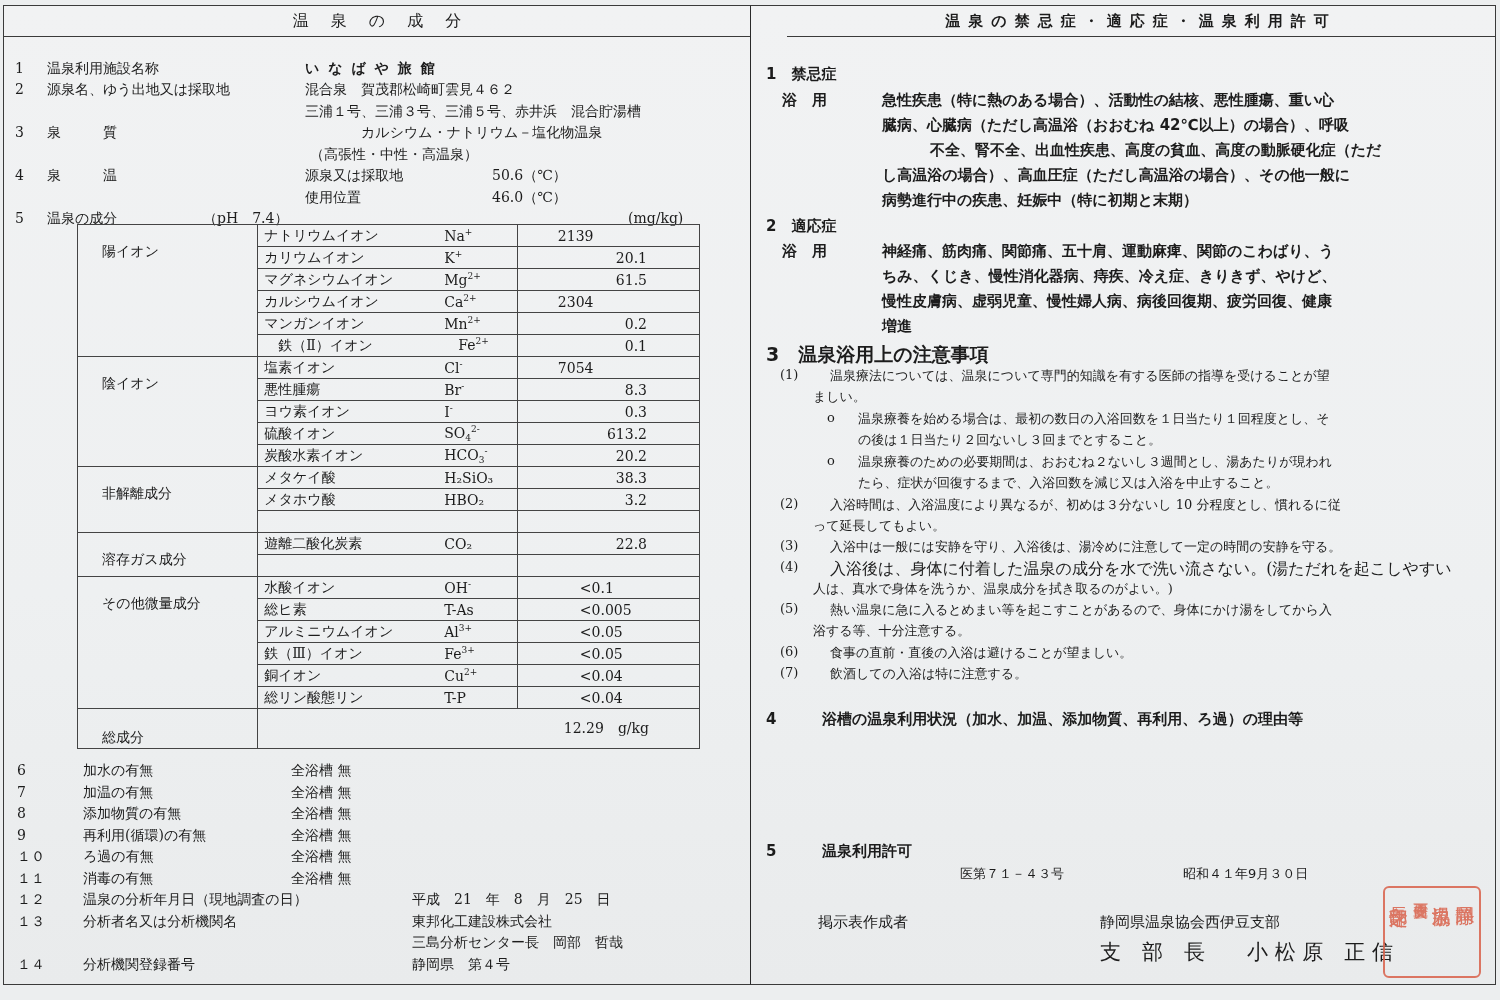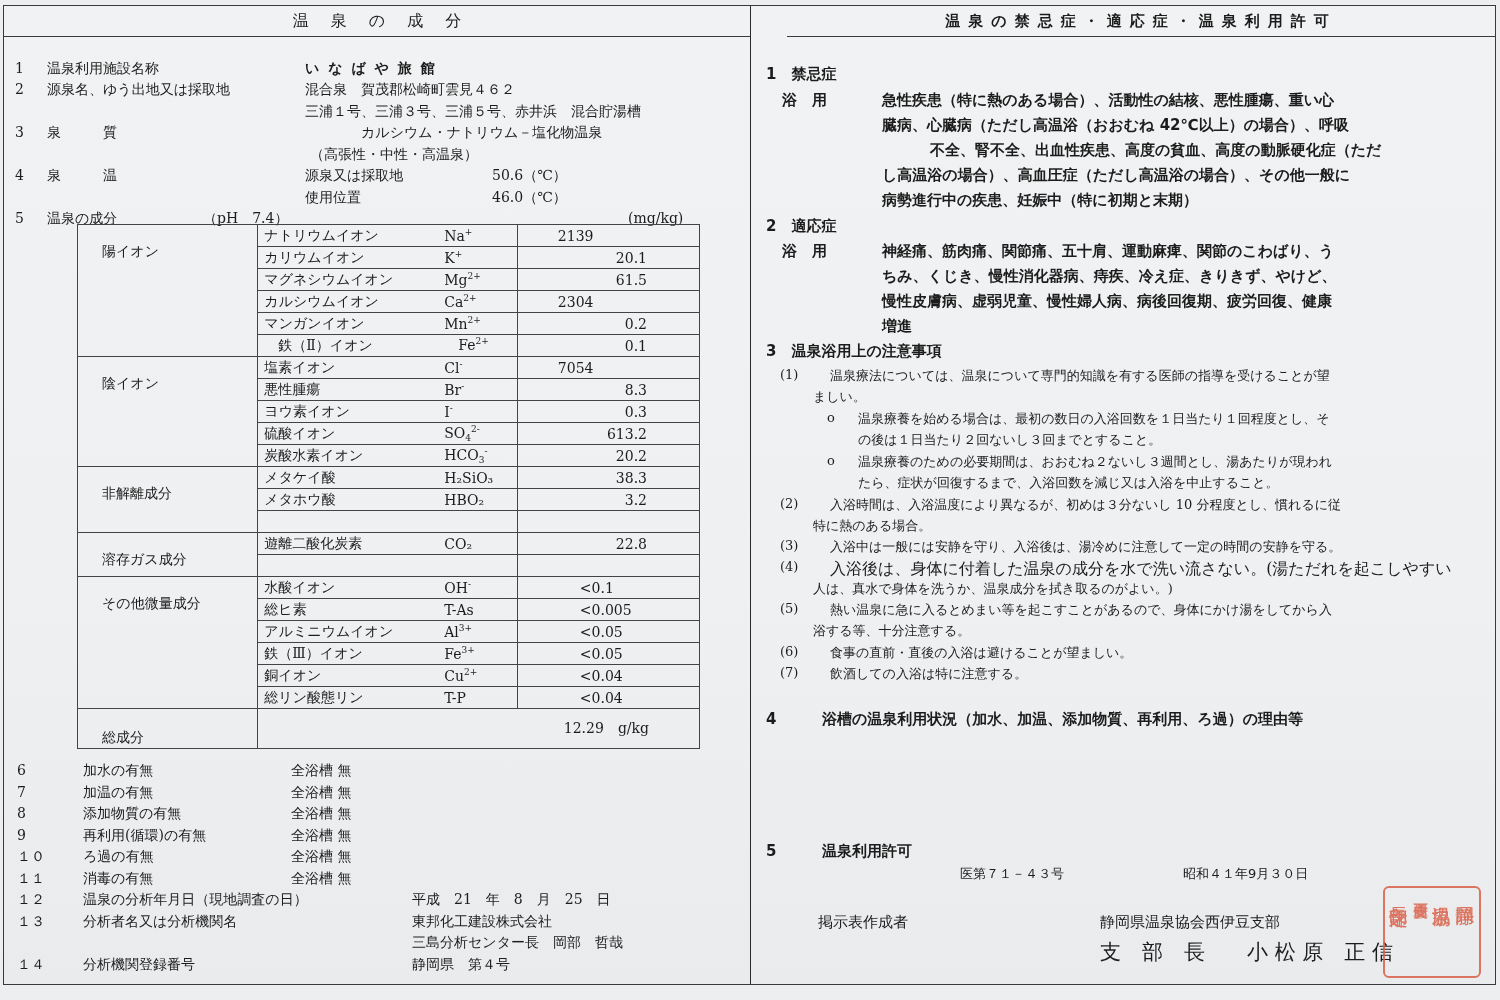--- a/index.html
+++ b/index.html
@@ -281,37 +281,37 @@
 <div>
   <span class="abs sans bold" style="left:766px;top:217px;font-size:15px;">2　適応症</span>
   <span class="abs sans bold" style="left:782px;top:242px;font-size:15px;">浴　用</span>
   <span class="abs sans bold" style="left:882px;top:242px;font-size:15px;">神経痛、筋肉痛、関節痛、五十肩、運動麻痺、関節のこわばり、う</span>
   <span class="abs sans bold" style="left:882px;top:267px;font-size:15px;">ちみ、くじき、慢性消化器病、痔疾、冷え症、きりきず、やけど、</span>
   <span class="abs sans bold" style="left:882px;top:292px;font-size:15px;">慢性皮膚病、虚弱児童、慢性婦人病、病後回復期、疲労回復、健康</span>
   <span class="abs sans bold" style="left:882px;top:317px;font-size:15px;">増進</span>
 </div>
 
 <div>
-  <span class="abs sans bold" style="left:766px;top:342px;font-size:15px;">3　温泉浴用上の注意事項</span>
+  <span class="abs sans bold" style="left:766px;top:342px;font-size:19px;">3　温泉浴用上の注意事項</span>
 
   <span class="rpara" style="left:780px;top:367px;font-size:13px;">(1)</span>
   <span class="rpara" style="left:830px;top:367px;font-size:13px;">温泉療法については、温泉について専門的知識を有する医師の指導を受けることが望</span>
   <span class="rpara" style="left:813px;top:388px;font-size:13px;">ましい。</span>
 
   <span class="rpara" style="left:827px;top:410px;font-size:13px;">o</span>
   <span class="rpara" style="left:858px;top:410px;font-size:13px;">温泉療養を始める場合は、最初の数日の入浴回数を１日当たり１回程度とし、そ</span>
   <span class="rpara" style="left:858px;top:431px;font-size:13px;">の後は１日当たり２回ないし３回までとすること。</span>
 
   <span class="rpara" style="left:827px;top:453px;font-size:13px;">o</span>
   <span class="rpara" style="left:858px;top:453px;font-size:13px;">温泉療養のための必要期間は、おおむね２ないし３週間とし、湯あたりが現われ</span>
   <span class="rpara" style="left:858px;top:474px;font-size:13px;">たら、症状が回復するまで、入浴回数を減じ又は入浴を中止すること。</span>
 
   <span class="rpara" style="left:780px;top:496px;font-size:13px;">(2)</span>
   <span class="rpara" style="left:830px;top:496px;font-size:13px;">入浴時間は、入浴温度により異なるが、初めは３分ないし 10 分程度とし、慣れるに従</span>
-  <span class="rpara" style="left:813px;top:517px;font-size:13px;">特に熱のある場合。</span>
+  <span class="rpara" style="left:813px;top:517px;font-size:13px;">って延長してもよい。</span>
 
   <span class="rpara" style="left:780px;top:538px;font-size:13px;">(3)</span>
   <span class="rpara" style="left:830px;top:538px;font-size:13px;">入浴中は一般には安静を守り、入浴後は、湯冷めに注意して一定の時間の安静を守る。</span>
 
   <span class="rpara" style="left:780px;top:559px;font-size:13px;">(4)</span>
   <span class="rpara" style="left:830px;top:559px;font-size:16px;">入浴後は、身体に付着した温泉の成分を水で洗い流さない。(湯ただれを起こしやすい</span>
   <span class="rpara" style="left:813px;top:580px;font-size:13px;">人は、真水で身体を洗うか、温泉成分を拭き取るのがよい。)</span>
 
   <span class="rpara" style="left:780px;top:601px;font-size:13px;">(5)</span>
   <span class="rpara" style="left:830px;top:601px;font-size:13px;">熱い温泉に急に入るとめまい等を起こすことがあるので、身体にかけ湯をしてから入</span>

